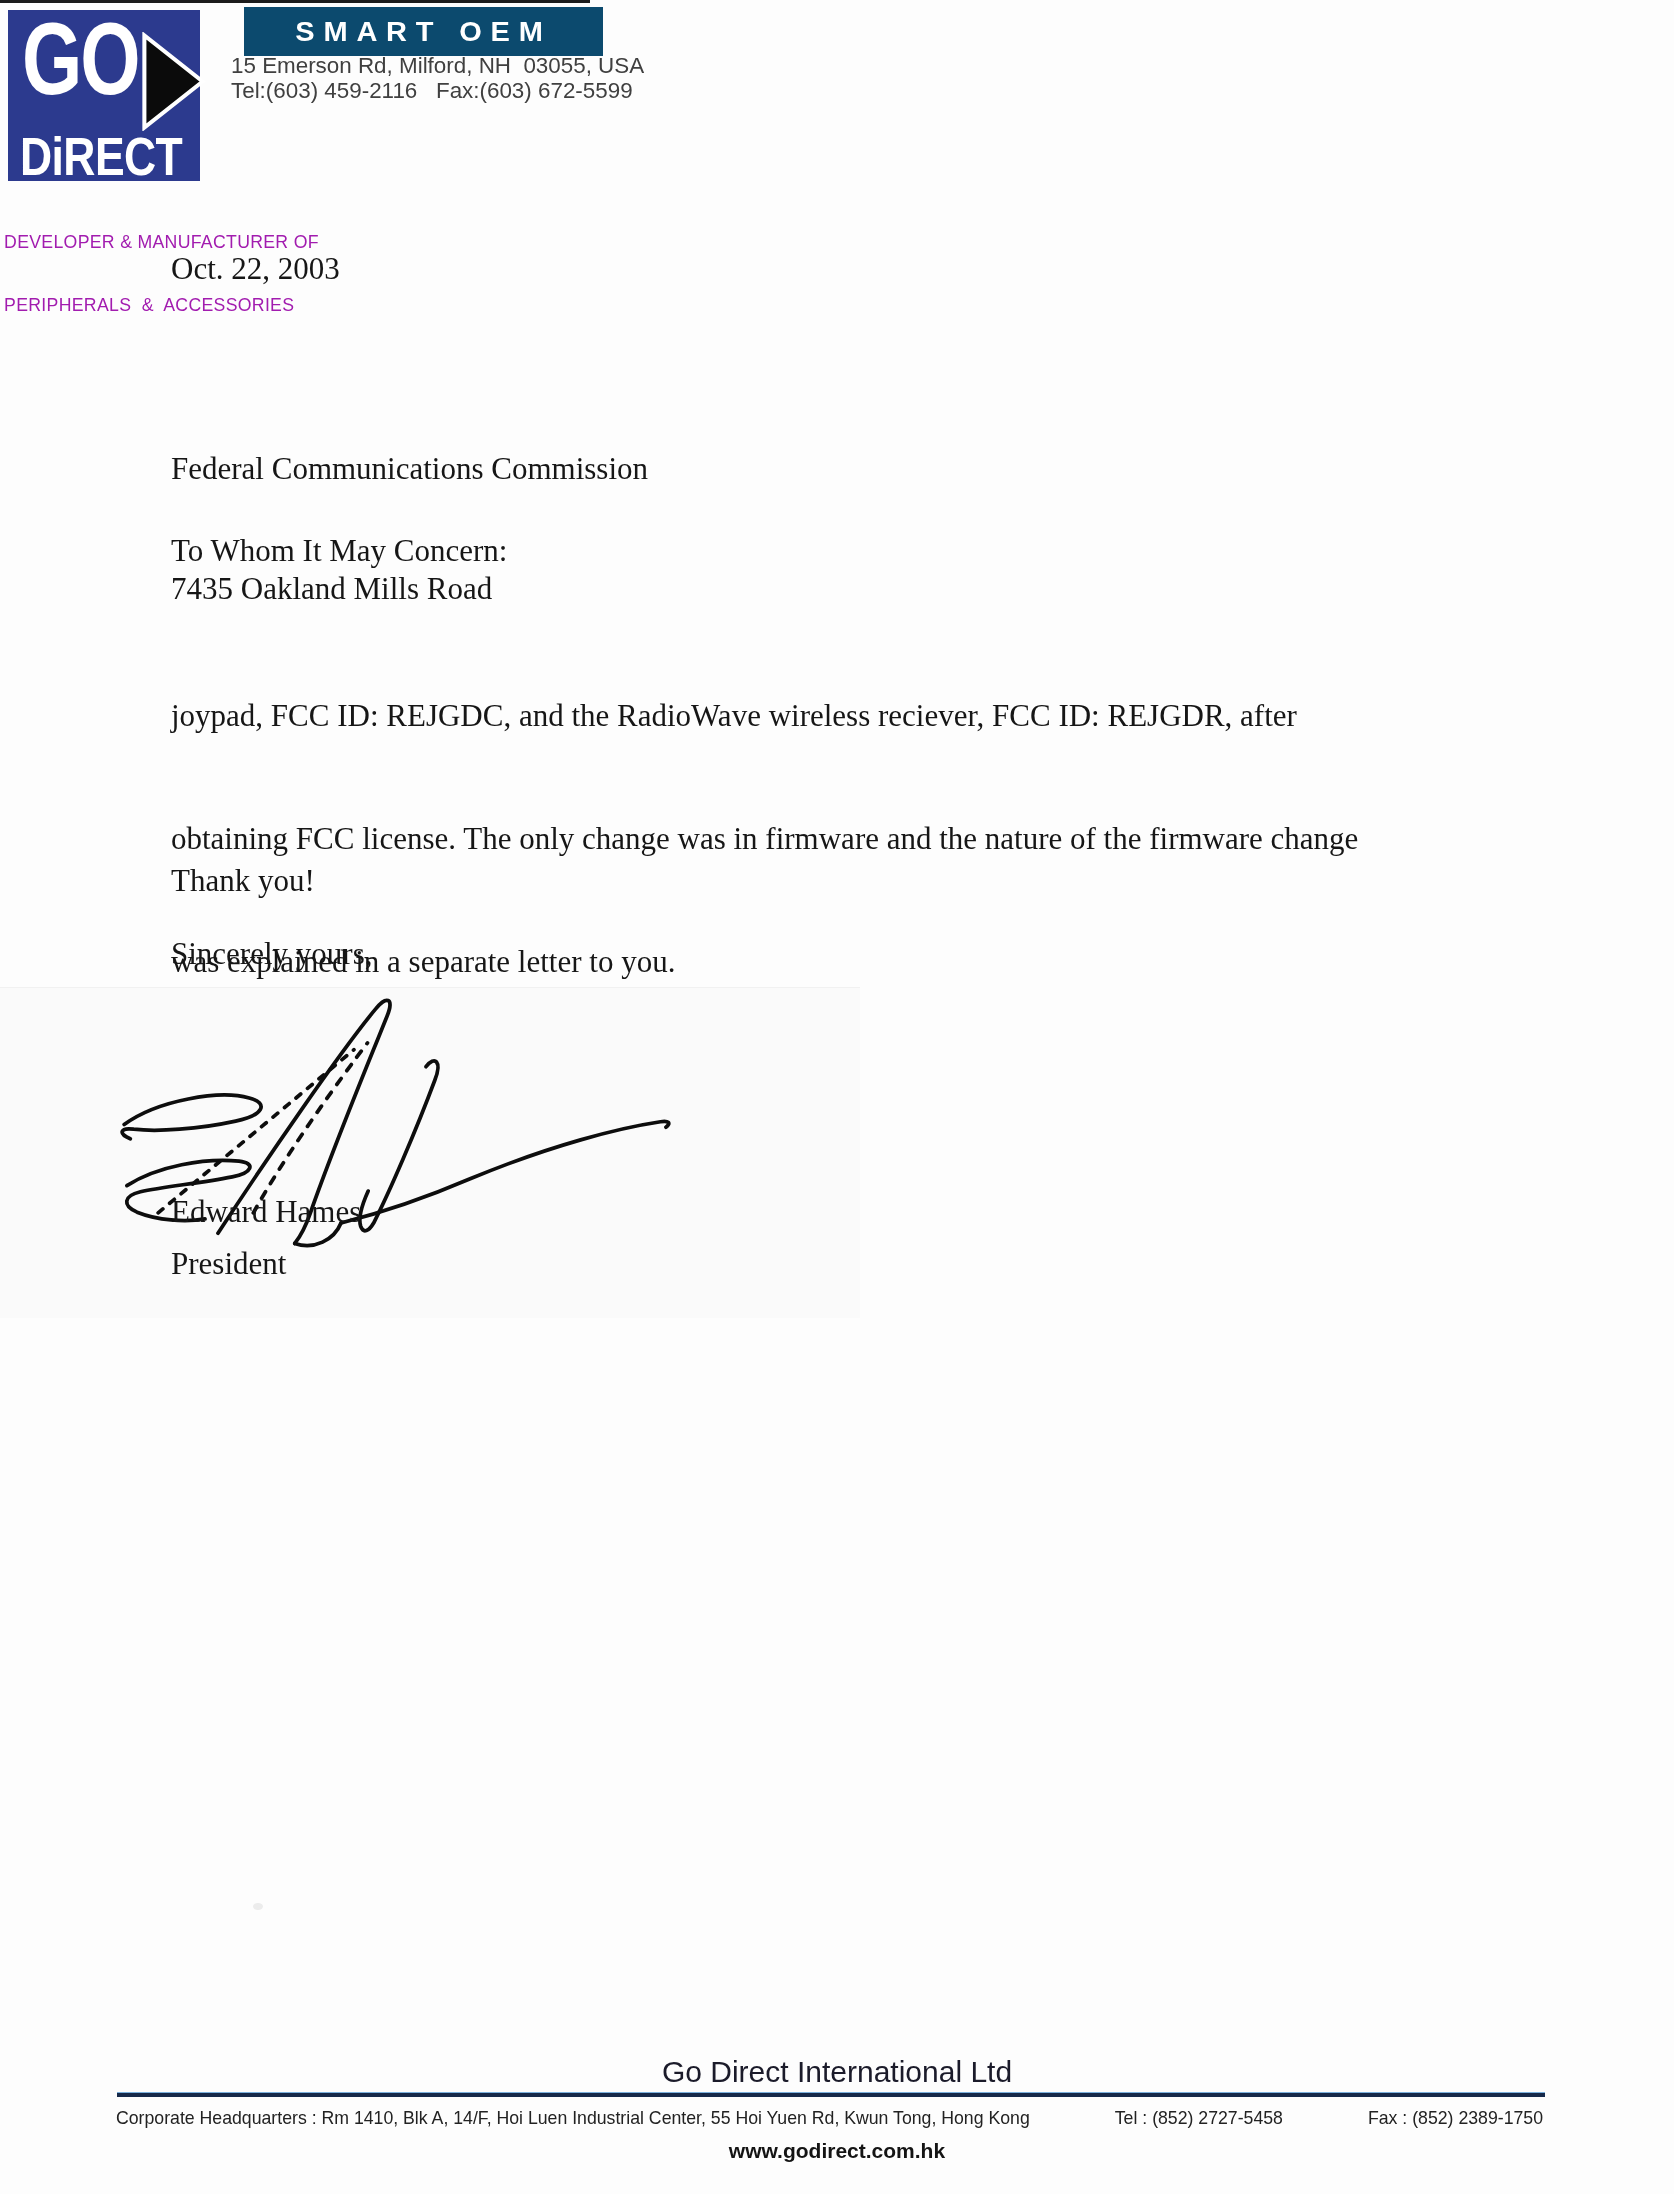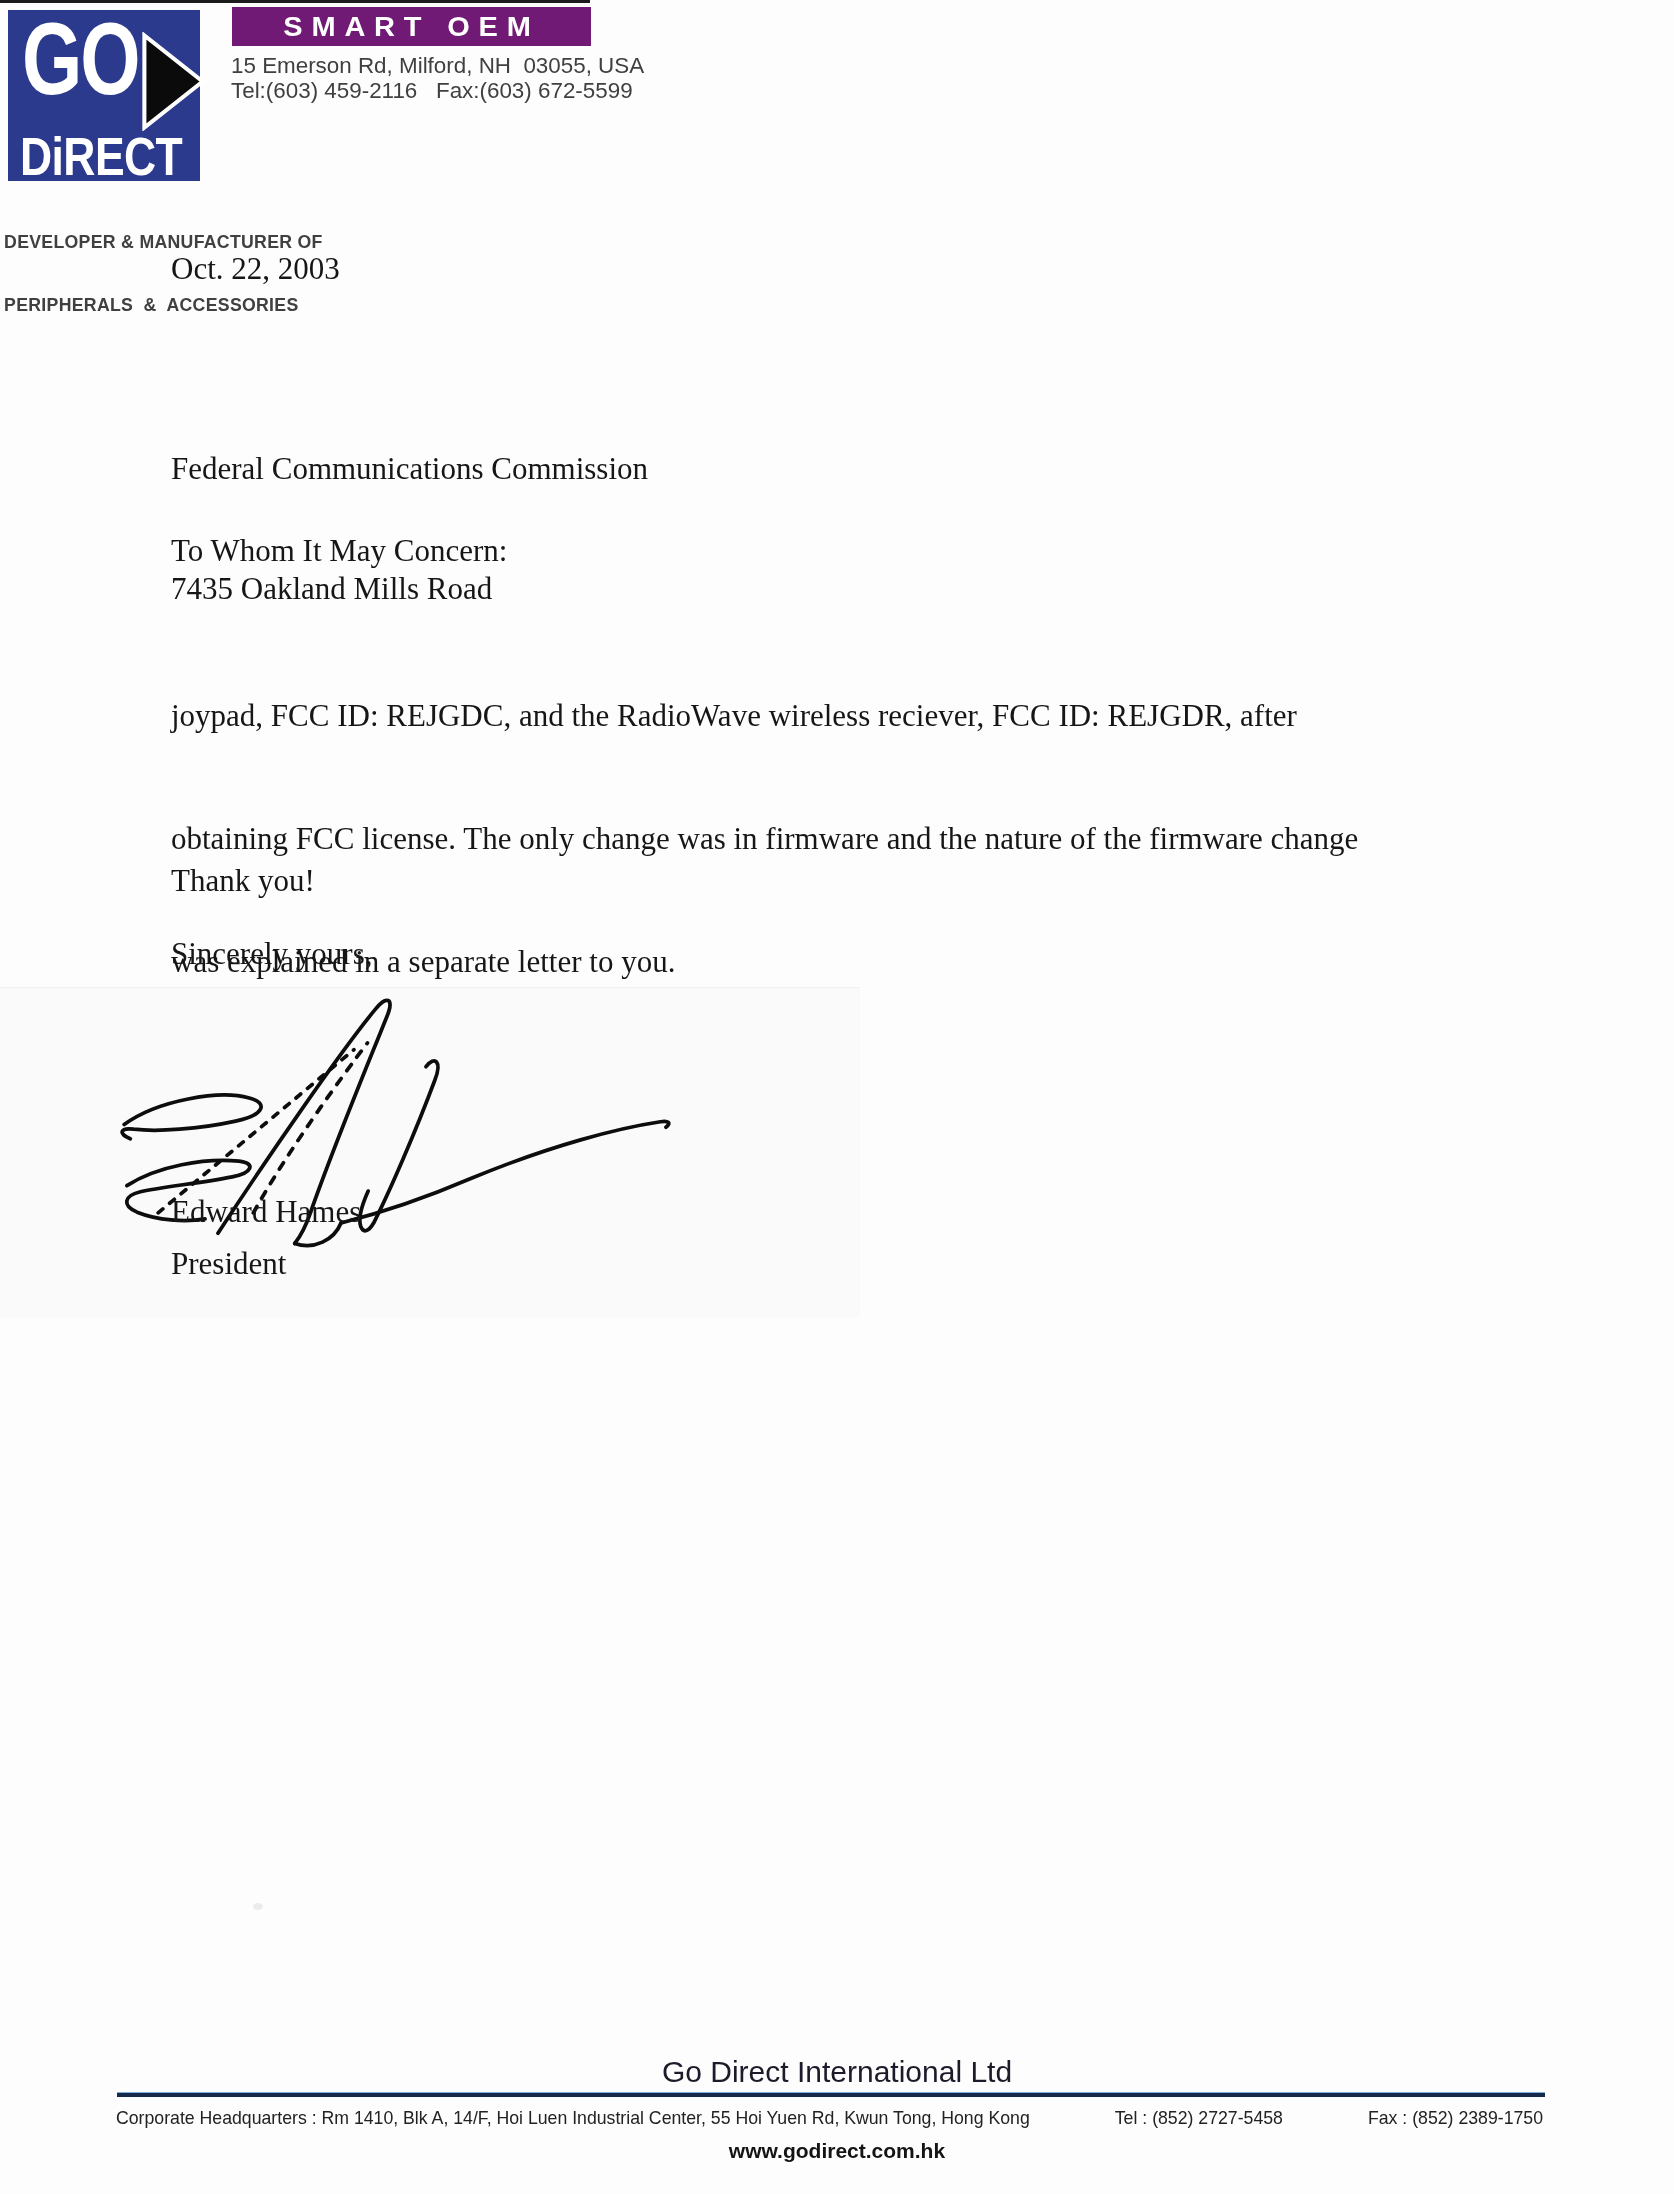--- a/index.html
+++ b/index.html
@@ -26,27 +26,27 @@
   .logo-arrow{position:absolute;left:133px;top:22px;}
   .logo-direct{
     position:absolute;left:12.2px;top:120px;
     font-family:"Liberation Sans","DejaVu Sans",sans-serif;
     font-weight:900;font-size:53px;line-height:53px;color:#ffffff;
     letter-spacing:-0.7px;transform:scaleX(0.84);transform-origin:left center;
   }
   .logo-tagline{
     position:absolute;left:4.1px;top:190px;width:224px;
     font-family:"Liberation Sans","DejaVu Sans",sans-serif;
-    font-weight:700;font-size:17.7px;line-height:21px;color:#404040;
+    font-weight:400;font-size:17.7px;line-height:21px;color:#a21caf;
     letter-spacing:0.3px;white-space:pre;
   }
   
   .brand-banner{
-    position:absolute;left:232px;top:6.8px;width:359px;height:39px;
-    background:#701a75;display:flex;align-items:center;justify-content:center;
+    position:absolute;left:244px;top:6.8px;width:359px;height:49px;
+    background:#0c4a6e;display:flex;align-items:center;justify-content:center;
   }
   .brand-banner span{
     font-family:"Liberation Sans","DejaVu Sans",sans-serif;
     font-weight:800;font-size:29px;color:#ffffff;letter-spacing:8.8px;
     transform:scaleY(0.95);white-space:pre;
   }
   .lh-addr,.lh-phone{
     position:absolute;left:231px;
     font-family:"Liberation Sans","DejaVu Sans",sans-serif;
     font-size:22.4px;line-height:27px;color:#404040;white-space:pre;

